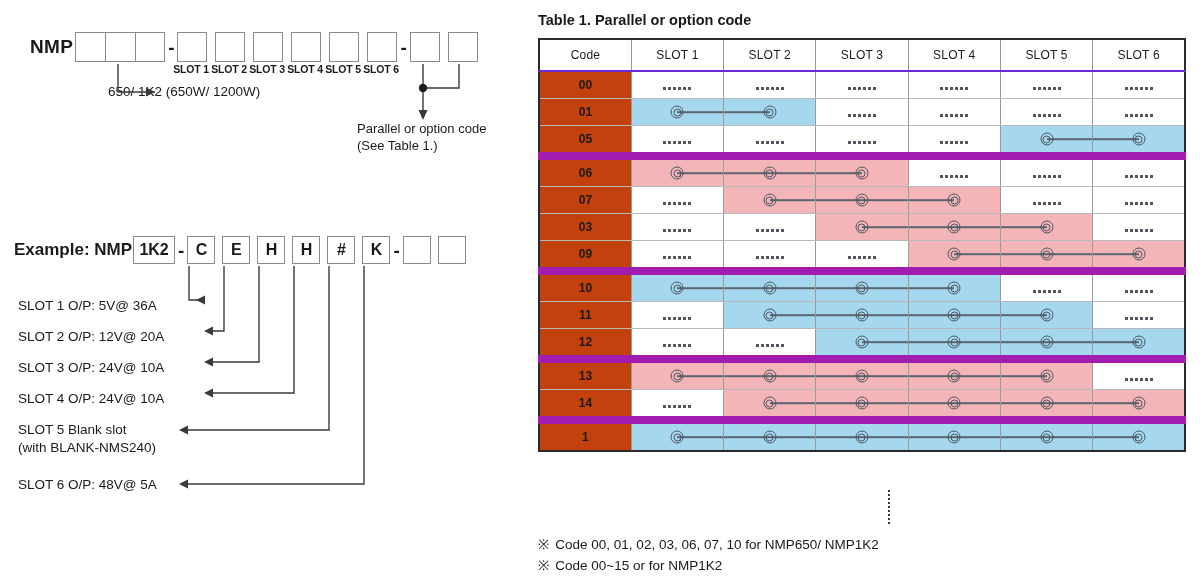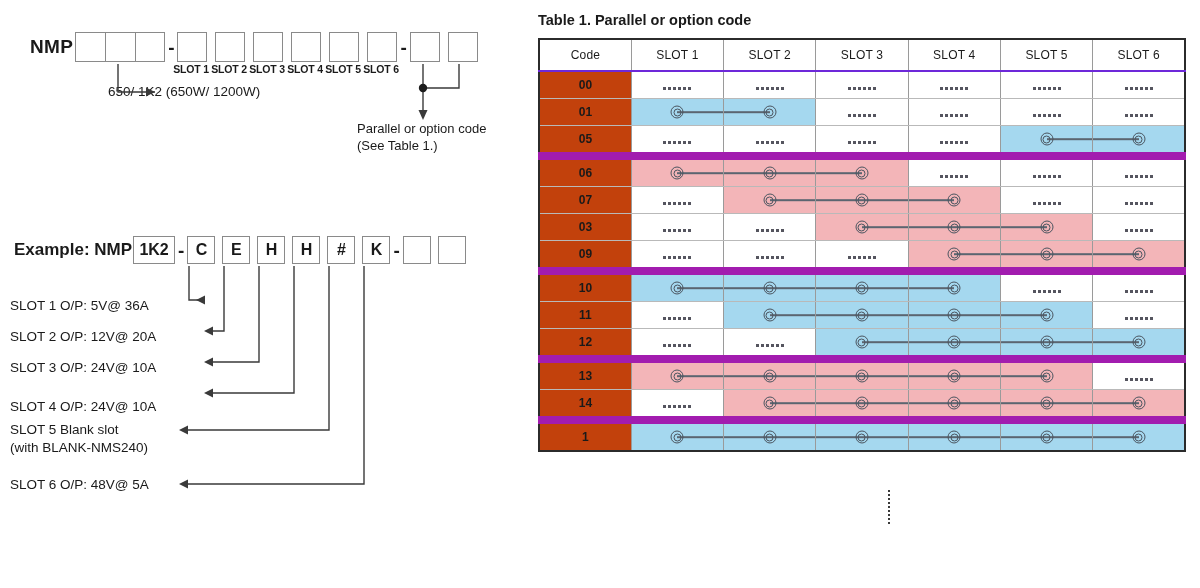--- a/index.html
+++ b/index.html
@@ -29,21 +29,21 @@
   .bigline{position:absolute;left:24px;top:126px;font-size:17px;font-weight:bold;letter-spacing:-.2px;}
   .paranote{position:absolute;left:357px;top:120px;font-size:13px;line-height:17px;}
 
   .examplerow{position:absolute;left:14px;top:234px;display:flex;align-items:center;height:32px;}
   .extitle{font-size:17px;font-weight:bold;margin-right:1px;}
   .exbx{width:28px;height:28px;border:1.4px solid #8a8a8a;background:#fff;box-sizing:border-box;
         display:flex;align-items:center;justify-content:center;font-size:16px;font-weight:bold;}
   .exbx.wide{width:42px;}
   .exgap{width:7px;}
 
-  .slotdesc{position:absolute;font-size:13.5px;white-space:nowrap;}
+  .slotdesc{position:absolute;font-size:13.5px;white-space:nowrap;margin-left:8px;}
 
   svg.overlay{position:absolute;left:0;top:0;width:528px;height:588px;pointer-events:none;}
 
   
   .right{position:absolute;left:532px;top:6px;width:668px;height:504px;}
   .tabletitle{position:absolute;left:6px;top:6px;font-size:14.5px;font-weight:bold;}
 
   table.codes{position:absolute;left:6px;top:32px;border-collapse:collapse;
     table-layout:fixed;width:648px;background:#fff;
     border:2px solid #2b2b2b;}
@@ -141,21 +141,21 @@
       <span class="exbx">K</span>
       <span class="dash">-</span>
       <span class="exbx"></span>
         <span class="exgap"></span>
       <span class="exbx"></span>
     </div>
 
     <div class="slotdesc" style="left:10px;top:298px;">SLOT 1  O/P: 5V@ 36A</div>
     <div class="slotdesc" style="left:10px;top:329px;">SLOT 2  O/P: 12V@ 20A</div>
     <div class="slotdesc" style="left:10px;top:360px;">SLOT 3  O/P: 24V@ 10A</div>
-    <div class="slotdesc" style="left:10px;top:399px;">SLOT 4  O/P: 24V@ 10A</div>
+    <div class="slotdesc" style="left:10px;top:391px;">SLOT 4  O/P: 24V@ 10A</div>
     <div class="slotdesc" style="left:10px;top:422px;">SLOT 5  Blank slot</div>
     <div class="slotdesc" style="left:10px;top:440px;">(with BLANK-NMS240)</div>
     <div class="slotdesc" style="left:10px;top:477px;">SLOT 6  O/P: 48V@ 5A</div>
 
     <svg class="overlay" viewBox="0 0 528 588">
       <g stroke="#3a3a3a" stroke-width="1.4" fill="none">
 
         <path d="M118,64 L118,92 L155,92"></path>
 
         <path d="M423,64 L423,88"></path>
@@ -648,14 +648,22 @@
                 <div class="outer"></div>
                 <div class="inner"></div>
               </div>
             </td>
           </tr>
         </tbody>
     </table>
 
     <div class="dotline"></div>
 
+    <div class="footnotes">
+      <div>
+        <span class="fnmark">※</span><span>Code 00, 01, 02, 03, 06, 07, 10 for NMP650/ NMP1K2</span>
+      </div>
+      <div>
+        <span class="fnmark">※</span><span>Code 00~15 or for NMP1K2</span>
+      </div>
+    </div>
   </div>
 </div>
 
 </body></html>

